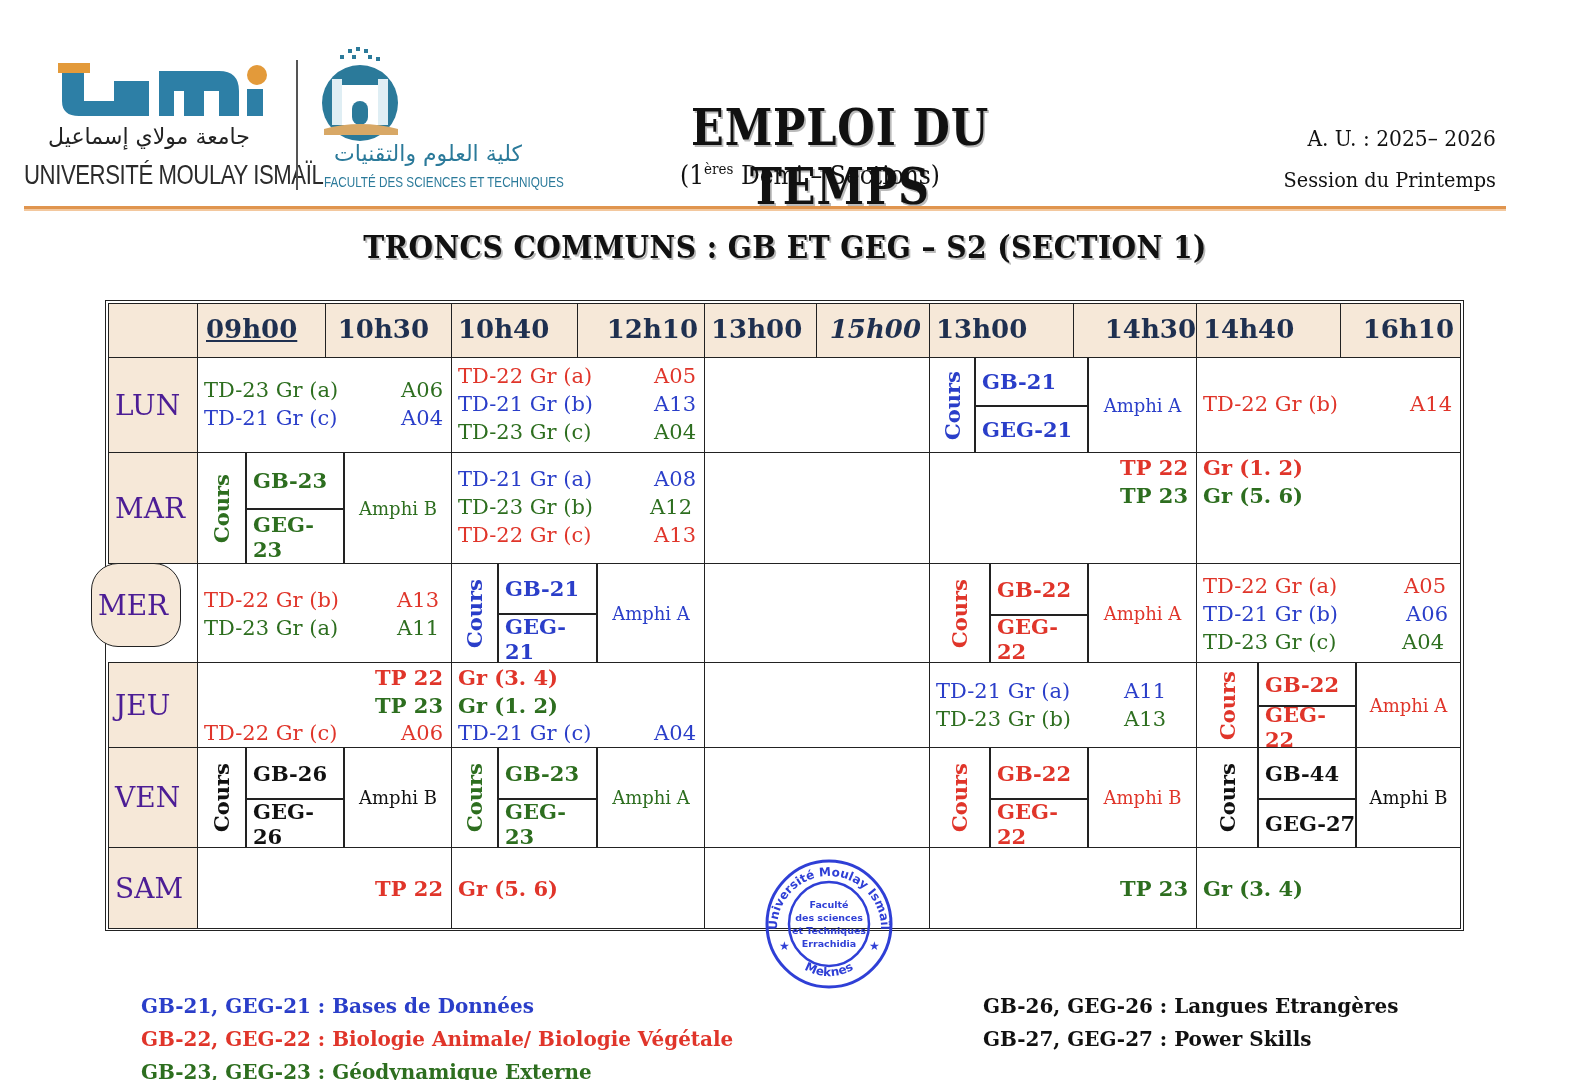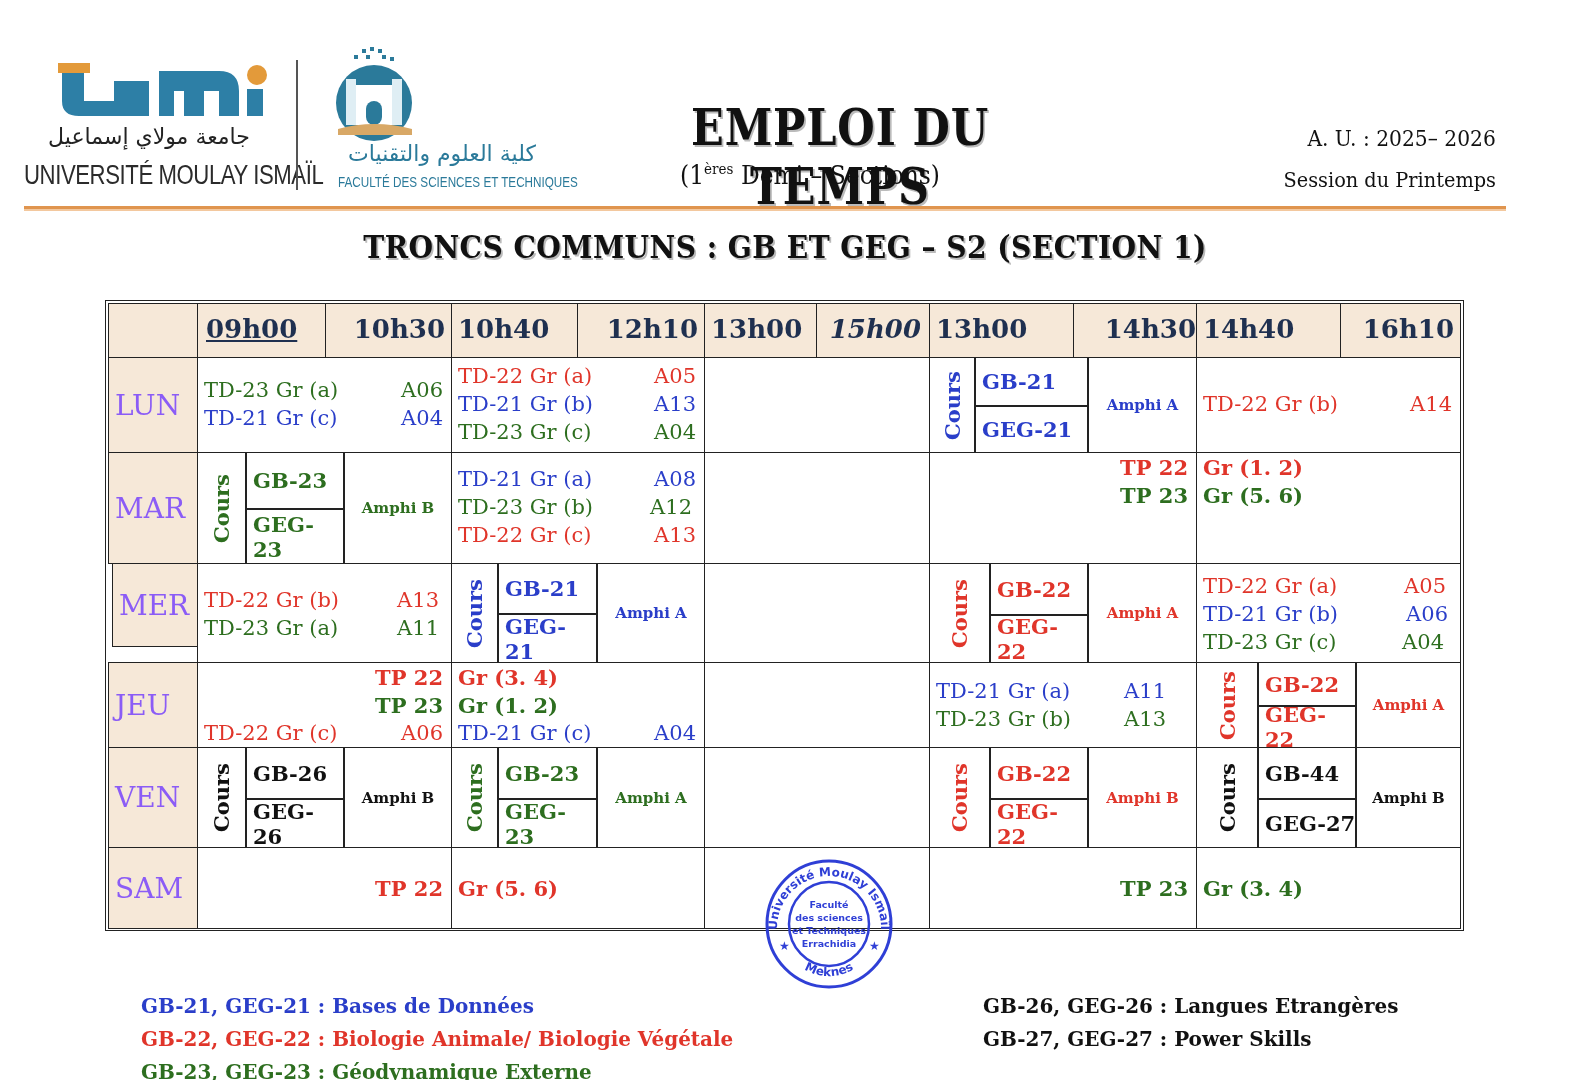--- a/index.html
+++ b/index.html
@@ -7,55 +7,55 @@
   body { position: relative; font-family: "DejaVu Serif", "Liberation Serif", serif; color: #111; }
 
   .abs { position: absolute; }
 
   
   .umi-logo { left: 24px; top: 56px; width: 250px; height: 140px; }
   .umi-mark { position: absolute; left: 30px; top: 5px; width: 215px; height: 60px; }
   .umi-ar { position: absolute; left: 0; top: 68px; width: 250px; text-align: center; font-family: "DejaVu Sans", sans-serif; font-size: 22px; color: #222; direction: rtl; }
   .umi-fr { position: absolute; left: 0; top: 104px; width: 250px; text-align: left; font-family: "Liberation Sans", sans-serif; font-size: 27px; letter-spacing: -0.5px; color: #2b2b2b; transform: scaleX(0.82); transform-origin: left center; white-space: nowrap; }
   .logo-divider { left: 296px; top: 60px; width: 2px; height: 130px; background: #555; }
-  .fst-logo { left: 332px; top: 45px; width: 220px; height: 150px; }
+  .fst-logo { left: 318px; top: 45px; width: 220px; height: 150px; }
   .fst-emblem { position: absolute; left: 0; top: 0; width: 84px; height: 96px; }
   .fst-ar { position: absolute; left: 0; top: 96px; width: 220px; text-align: center; direction: rtl; font-family: "DejaVu Sans", sans-serif; font-size: 22px; color: #2b7a9a; }
   .fst-fr { position: absolute; left: 6px; top: 128px; width: 260px; font-family: "Liberation Sans", sans-serif; font-size: 15px; color: #2b7a9a; white-space: nowrap; transform: scaleX(0.78); transform-origin: left center; }
 
   .doc-title { left: 560px; top: 98px; width: 560px; text-align: center; font-family: "DejaVu Serif", serif; font-weight: bold; font-size: 50px; letter-spacing: 1px; color: #111; text-shadow: 2px 2px 0 #bbb; transform: scaleX(0.86); }
   .doc-subtitle { left: 560px; top: 160px; width: 500px; text-align: center; font-family: "DejaVu Serif", serif; font-size: 26px; color: #111; transform: scaleX(0.9); }
   .doc-subtitle sup { font-size: 15px; }
   .doc-year { right: 88px; top: 126px; font-size: 22px; color: #111; text-align: right; transform: scaleX(0.92); transform-origin: right center; }
   .doc-session { right: 88px; top: 168px; font-size: 21px; color: #111; text-align: right; transform: scaleX(0.92); transform-origin: right center; }
 
   .header-rule { left: 24px; top: 206px; width: 1482px; height: 5px; background: #e0954f; border-bottom: 2px solid #f3c89e; }
 
   .section-title { left: 250px; top: 228px; width: 1070px; text-align: center; font-family: "DejaVu Serif", serif; font-weight: bold; font-size: 32px; letter-spacing: 0.5px; color: #111; text-shadow: 2px 2px 0 #bbb; transform: scaleX(0.88); }
 
   
   .tt-outer { left: 105px; top: 300px; width: 1359px; height: 631px; border: 1.5px solid #222; }
   .cell { position: absolute; border: 1.5px solid #222; overflow: hidden; }
   .hdr { background: #f6e8d8; }
-  .day { background: #f6e8d8; font-size: 28px; color: #8b5cf6; display: flex; align-items: center; padding-left: 6px; }
+  .day { background: #f6e8d8; font-size: 28px; color: #4c1d95; display: flex; align-items: center; padding-left: 6px; }
   .hdr-time { position: absolute; top: 10px; font-weight: bold; font-size: 26px; color: #1f3050; }
   .white { background: #fff; }
 
   .line { position: absolute; font-size: 21px; white-space: nowrap; }
   .line .r { position: absolute; right: 0; }
   .bold { font-weight: bold; }
 
   .c-blue { color: #2a3ec9; }
   .c-red { color: #e0352a; }
   .c-green { color: #2d6e1f; }
   .c-black { color: #111; }
   .cours-v { position: absolute; top: 0; bottom: 0; display: flex; align-items: center; justify-content: center; }
   .cours-v span { transform: rotate(-90deg); font-weight: bold; font-size: 21px; white-space: nowrap; display: block; }
   .code { position: absolute; font-weight: bold; font-size: 21px; padding-left: 6px; display: flex; align-items: center; }
-  .amphi { position: absolute; font-weight: bold; font-size: 15px; display: flex; align-items: center; justify-content: center; white-space: nowrap; text-align: right; }
+  .amphi { position: absolute; font-weight: normal; font-size: 18px; display: flex; align-items: center; justify-content: center; white-space: nowrap; text-align: right; }
   .vline { position: absolute; top: 0; bottom: 0; width: 1.5px; background: #222; }
   .hline { position: absolute; height: 1.5px; background: #222; }
 
   
   .stamp { left: 763px; top: 858px; width: 132px; height: 132px; }
 
   
   .legend-item { font-weight: bold; font-size: 21px; white-space: nowrap; transform: scaleX(0.95); transform-origin: left center; }
 </style>
 </head>
@@ -104,21 +104,21 @@
 <div class="abs section-title">TRONCS COMMUNS : GB ET GEG – S2 (SECTION 1)</div>
 
 <div class="abs tt-outer"></div>
 
 <div class="cell hdr" style="left:108px;top:303px;width:90px;height:55px;"></div>
 
 <div class="cell hdr" style="left:197px;top:303px;width:129px;height:55px;">
     <span class="hdr-time" style="left:8px;text-decoration:underline;">09h00</span>
   </div>
 <div class="cell hdr" style="left:325px;top:303px;width:127px;height:55px;">
-    <span class="hdr-time" style="right:6px;margin-left:24px;">10h30</span>
+    <span class="hdr-time" style="right:22px;margin-left:24px;">10h30</span>
   </div>
 
 <div class="cell hdr" style="left:451px;top:303px;width:127px;height:55px;">
     <span class="hdr-time" style="left:6px;">10h40</span>
   </div>
 <div class="cell hdr" style="left:577px;top:303px;width:128px;height:55px;">
     <span class="hdr-time" style="right:6px;">12h10</span>
   </div>
 
 <div class="cell hdr" style="left:704px;top:303px;width:113px;height:55px;">
@@ -188,21 +188,21 @@
 <div class="cell white" style="left:704px;top:452px;width:226px;height:112px;"></div>
 <div class="cell white" style="left:929px;top:452px;width:268px;height:112px;">
   <div class="line bold c-red" style="right:8px;top:2px;">TP 22</div>
   <div class="line bold c-green" style="right:8px;top:30px;">TP 23</div>
 </div>
 <div class="cell white" style="left:1196px;top:452px;width:265px;height:112px;">
   <div class="line bold c-red" style="left:6px;top:2px;">Gr (1. 2)</div>
   <div class="line bold c-green" style="left:6px;top:30px;">Gr (5. 6)</div>
 </div>
 
-<div class="cell day" style="left:112px;top:563px;width:90px;height:84px;">MER</div>
+<div class="cell day" style="left:91px;top:563px;width:90px;height:84px;border-radius:27px;">MER</div>
 <div class="cell white" style="left:197px;top:563px;width:255px;height:100px;">
   <div class="line c-red" style="left:6px;right:12px;top:24px;"><span>TD-22 Gr (b)</span><span class="r">A13</span></div>
   <div class="line c-green" style="left:6px;right:12px;top:52px;"><span>TD-23 Gr (a)</span><span class="r">A11</span></div>
 </div>
 <div class="cell white c-blue" style="left:451px;top:563px;width:254px;height:100px;">
   <div class="cours-v" style="left:0;width:45px;">
       <span>Cours</span>
     </div>
   <div class="vline" style="left:45px;"></div>
   <div class="code" style="left:47px;top:0;width:96px;height:49px;">GB-21</div>

